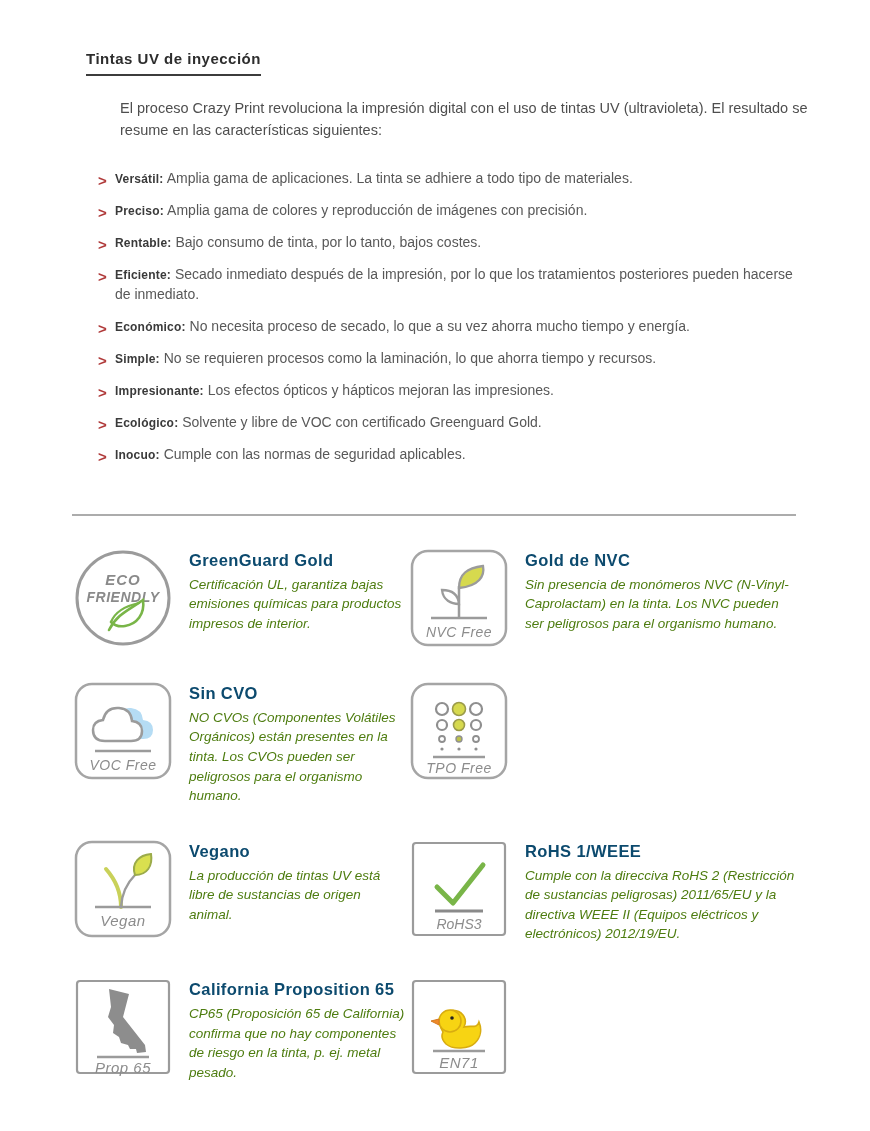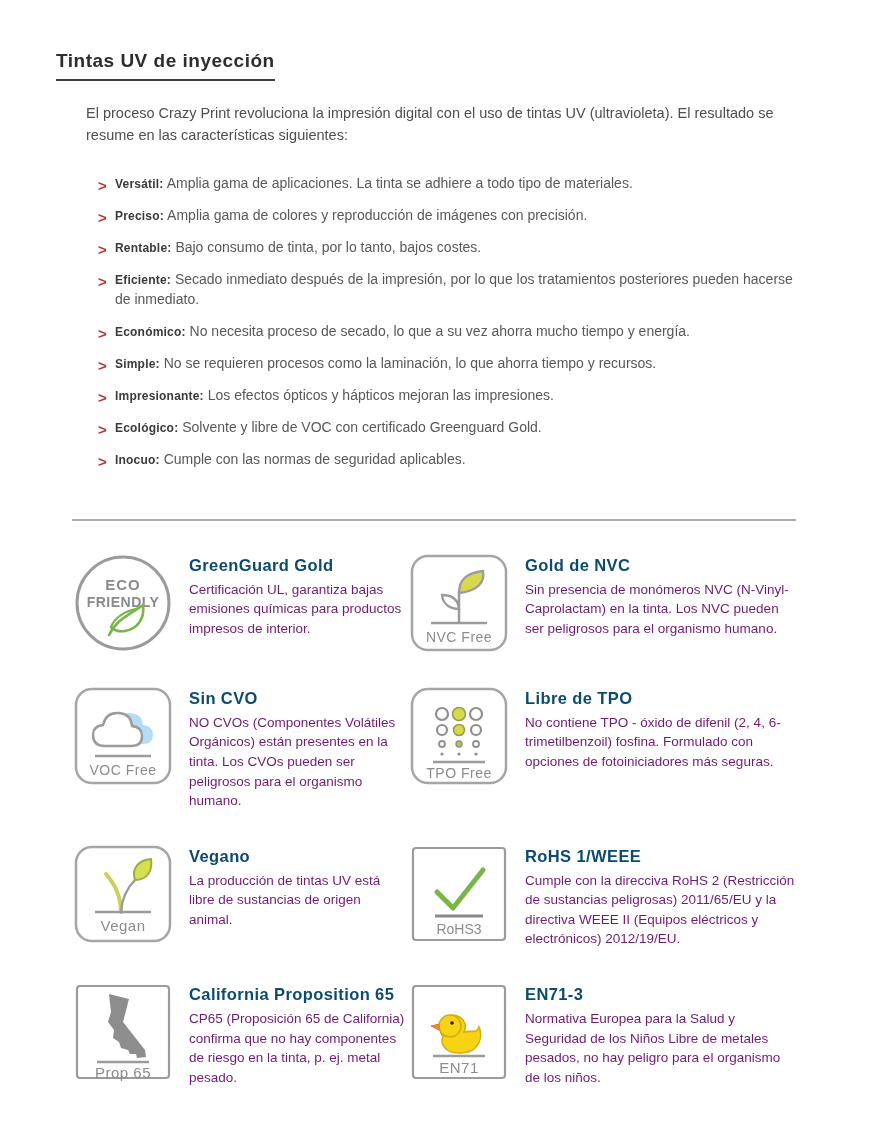--- a/index.html
+++ b/index.html
@@ -1,43 +1,43 @@
 <!DOCTYPE html>
 <html><head>
 <meta charset="utf-8">
 <style>
   * { margin:0; padding:0; box-sizing:border-box; }
   html,body { width:870px; height:1131px; background:#ffffff; overflow:hidden;
               font-family:"Liberation Sans","DejaVu Sans",sans-serif; }
   .page { position:relative; width:870px; height:1131px; background:#fff; }
 
   
-  .doc-title { display:inline-block; margin:50px 0 0 56px; font-size:19px; font-weight:bold;
+  .doc-title { display:inline-block; margin:50px 0 0 86px; font-size:15px; font-weight:bold;
                letter-spacing:.5px; color:#2d2d2d; border-bottom:2px solid #3c3c3c; padding-bottom:7px;text-align:right; }
-  .intro { margin:21px 0 0 86px; width:700px; font-size:14.5px; line-height:1.55; color:#4e4e4e; }
+  .intro { margin:21px 0 0 120px; width:700px; font-size:14.5px; line-height:1.55; color:#4e4e4e; }
 
   
   .features { list-style:none; margin:27px 0 0 98px; width:706px; }
   .features li { position:relative; padding-left:17px; margin-bottom:12.5px;
                  font-size:14px; line-height:1.4; color:#585858; }
   .features .arrow { position:absolute; left:0; top:1px; color:#b03a3a; font-weight:bold;
                      font-size:15px; }
   .features .term { font-size:12px; font-weight:bold; color:#3a3a3a; letter-spacing:.2px; }
 
   
   .divider-light { width:724px; height:2px; background:#acacac; margin:49px 0 0 72px; }
 
   
   .badges { display:grid; grid-template-columns:336px 1fr; row-gap:33px;
             margin:32px 0 0 73px; width:725px; }
   .badge { display:flex; gap:16px; align-items:flex-start; }
-  .badge-icon { width:100px; height:100px; flex:0 0 100px; }
+  .badge-icon { width:100px; height:100px; flex:0 0 100px;font-style:italic; }
   .badge-body { padding-top:3px; }
   .badge-title { font-size:16.5px; font-weight:bold; color:#0c4a6e; letter-spacing:.4px; margin-bottom:5px; }
-  .badge-desc { font-size:13.5px; line-height:1.45; color:#701a75; }
+  .badge-desc { font-size:13.5px; line-height:1.45; color:#4d7c0f;font-style:italic; }
   .badge.left .badge-desc { max-width:218px; }
   .badge.right .badge-desc { max-width:290px; }
   svg text { font-family:"Liberation Sans","DejaVu Sans",sans-serif; }
 </style>
 </head>
 <body>
 
 <div class="page">
 
   <h1 class="doc-title">Tintas UV de inyección</h1>
@@ -122,24 +122,20 @@
           <circle cx="33" cy="58" r="3" fill="#fff" stroke="#8f8f8f" stroke-width="1.8"></circle>
           <circle cx="50" cy="58" r="3" fill="#bcc24a" stroke="#8f8f8f" stroke-width="1.4"></circle>
           <circle cx="67" cy="58" r="3" fill="#fff" stroke="#8f8f8f" stroke-width="1.8"></circle>
           <circle cx="33" cy="68" r="1.6" fill="#8f8f8f"></circle>
           <circle cx="50" cy="68" r="1.6" fill="#8f8f8f"></circle>
           <circle cx="67" cy="68" r="1.6" fill="#8f8f8f"></circle>
           <line x1="24" y1="76" x2="76" y2="76" stroke="#9b9b9b" stroke-width="2.5"></line>
           <text x="50" y="92" text-anchor="middle" font-size="14" fill="#8c8c8c" letter-spacing="0.5">TPO Free</text>
         </svg>
       </span>
-      <div class="badge-body">
-        <div class="badge-title">Libre de TPO</div>
-        <div class="badge-desc">No contiene TPO - óxido de difenil (2, 4, 6-trimetilbenzoil) fosfina. Formulado con opciones de fotoiniciadores más seguras.</div>
-      </div>
     </div>
 
     <div class="badge left">
       <span class="badge-icon">
         <svg viewBox="0 0 100 100" width="100" height="100">
           <rect x="3" y="3" width="94" height="94" rx="16" fill="#fff" stroke="#a5a5a5" stroke-width="2.5"></rect>
           <path d="M48,68 C48,50 40,38 33,30" fill="none" stroke="#c9d159" stroke-width="4" stroke-linecap="round"></path>
           <path d="M48,68 C49,52 56,42 62,36" fill="none" stroke="#9b9b9b" stroke-width="2.4" stroke-linecap="round"></path>
           <path d="M62,36 C58,24 66,16 78,15 C80,27 74,36 62,36 Z" fill="#d9e04f" stroke="#9bab4a" stroke-width="2"></path>
           <line x1="22" y1="68" x2="78" y2="68" stroke="#9b9b9b" stroke-width="2.5"></line>
@@ -187,23 +183,19 @@
         <svg viewBox="0 0 100 100" width="100" height="100">
           <rect x="4" y="4" width="92" height="92" rx="3" fill="#fff" stroke="#9b9b9b" stroke-width="2.2"></rect>
           <path d="M34,55 C30,50 30,42 35,37 C40,32 49,32 54,38 C57,42 57,46 55,50 C62,48 68,52 70,45 C73,52 72,60 66,66 C60,72 44,73 37,67 C33,63 32,59 34,55 Z" fill="#f7d413" stroke="#d8ac10" stroke-width="1.6"></path>
           <circle cx="41" cy="44" r="11" fill="#f7d413" stroke="#d8ac10" stroke-width="1.6"></circle>
           <path d="M30,42 L22,44 L30,48 Z" fill="#ef8a2a" stroke="#d57a20" stroke-width="1"></path>
           <circle cx="43" cy="41" r="1.8" fill="#222"></circle>
           <line x1="24" y1="74" x2="76" y2="74" stroke="#9b9b9b" stroke-width="2.5"></line>
           <text x="50" y="91" text-anchor="middle" font-size="15" fill="#8c8c8c" letter-spacing="0.5">EN71</text>
         </svg>
       </span>
-      <div class="badge-body">
-        <div class="badge-title">EN71-3</div>
-        <div class="badge-desc">Normativa Europea para la Salud y Seguridad de los Niños Libre de metales pesados, no hay peligro para el organismo de los niños.</div>
-      </div>
     </div>
 
   </div>
 
   
 
 </div>
 
 </body></html>

